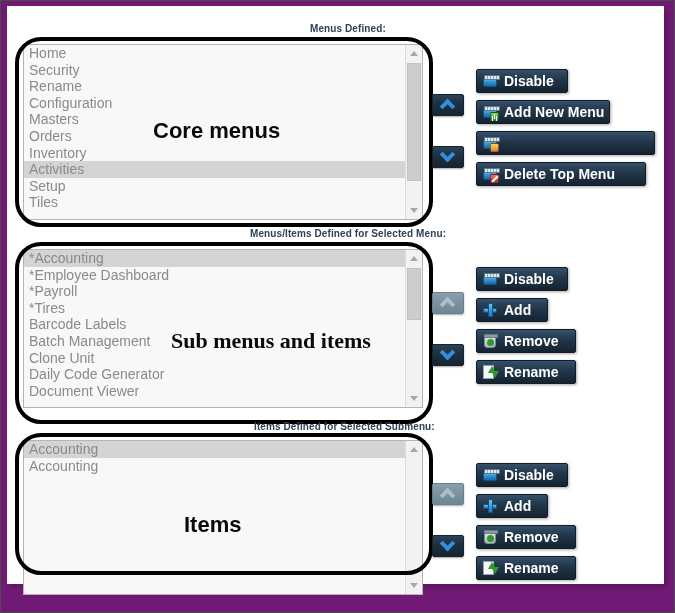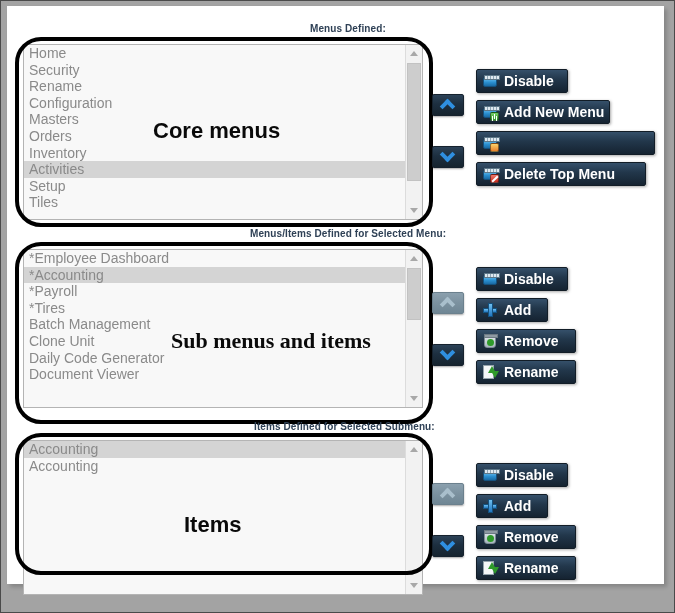--- a/index.html
+++ b/index.html
@@ -6,21 +6,21 @@
   html, body {
     margin: 0; padding: 0;
     width: 675px; height: 613px;
     background: #ffffff;
     font-family: "Liberation Sans", sans-serif;
     overflow: hidden;
   }
   #root {
     position: relative;
     width: 675px; height: 613px;
-    background: #a3a3a3;
+    background: #701a75;
     border: 1px solid #4a4a4a;
   }
   
   .panel {
     position: absolute;
     left: 6px; top: 5px;
     width: 657px; height: 578px;
     background: #ffffff;
     box-shadow: 3px 3px 4px rgba(0,0,0,0.18);
   }
@@ -285,24 +285,25 @@
           <span class="card"></span>
           <span class="badge red"></span>
         </span>
     <span class="label">Delete Top Menu</span>
   </div>
 
   <div class="caption" style="left:243px; top:222px;">Menus/Items Defined for Selected Menu:</div>
 
   <div class="listbox" style="left:16px; top:243px; width:400px; height:159px;">
     <div class="list-items">
+      <div class="list-item selected"><span>*Accounting</span></div>
       <div class="list-item"><span>*Employee Dashboard</span></div>
-      <div class="list-item selected"><span>*Accounting</span></div>
       <div class="list-item"><span>*Payroll</span></div>
       <div class="list-item"><span>*Tires</span></div>
+      <div class="list-item"><span>Barcode Labels</span></div>
       <div class="list-item"><span>Batch Management</span></div>
       <div class="list-item"><span>Clone Unit</span></div>
       <div class="list-item"><span>Daily Code Generator</span></div>
       <div class="list-item"><span>Document Viewer</span></div>
     </div>
     <div class="scrollbar">
       <div class="sb-arrow up">
             <i></i>
           </div>
       <div class="sb-thumb" style="top:18px; height:52px;"></div>

